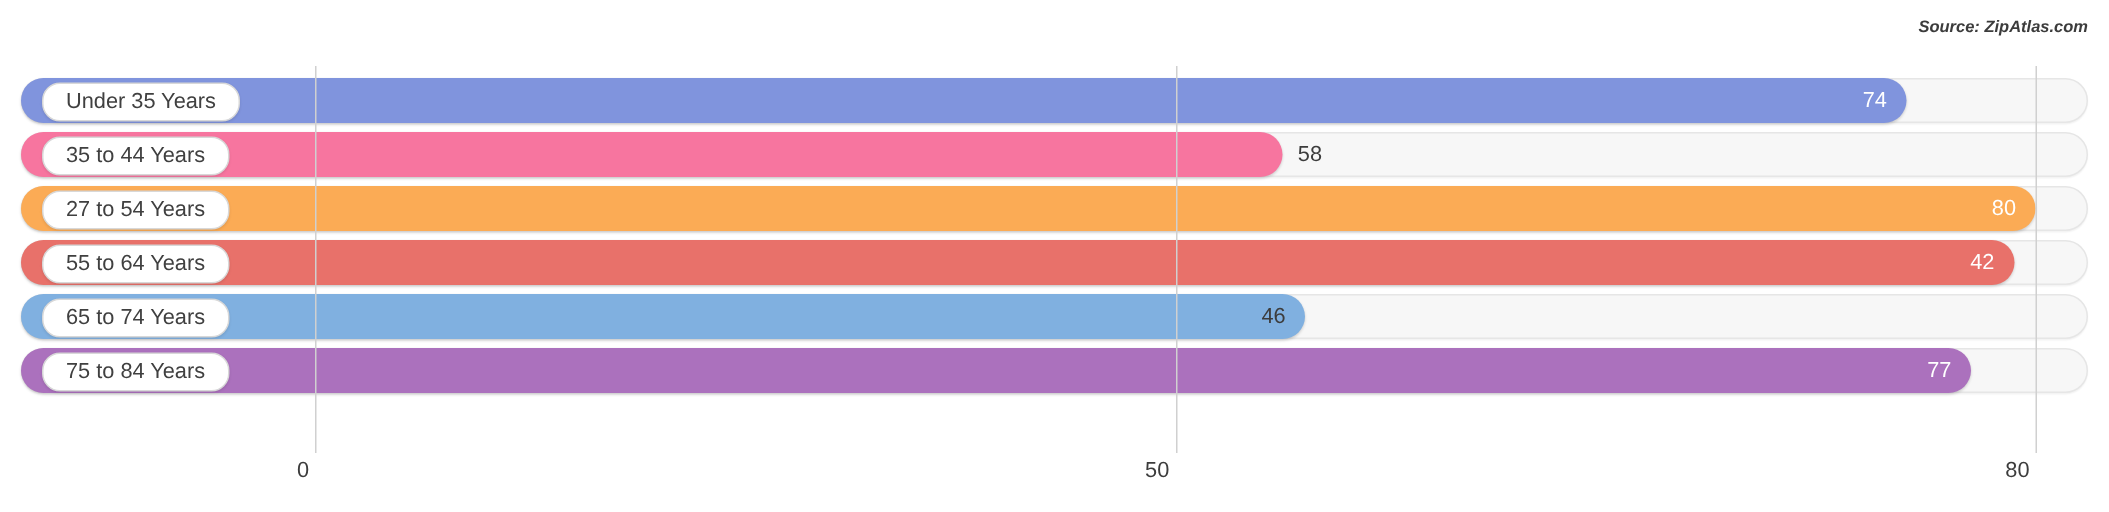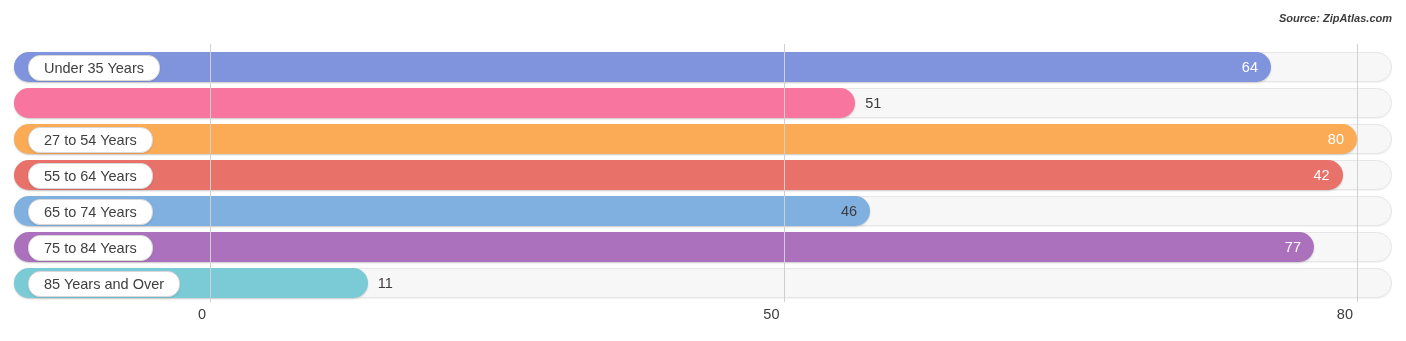--- a/index.html
+++ b/index.html
@@ -156,26 +156,27 @@
 <div id="chart-header">
   <div id="source-note">Source: ZipAtlas.com</div>
 </div>
 
 <div id="plot-area">
   <div id="rows-wrap">
       <div class="bar-row" style="top: 8px;">
         <div class="bar-track"></div>
         <div class="bar-fill" style="width: 1256.97px; background: rgb(128, 148, 221);"></div>
         <div class="bar-label-pill">Under 35 Years</div>
-        <div class="bar-value inside" style="left: 1256.97px;">64</div>
+        <div class="bar-value inside" style="left: 1256.97px;">74</div>
       </div>
       <div class="bar-row" style="top: 44px;">
         <div class="bar-track"></div>
         <div class="bar-fill" style="width: 841.188px; background: rgb(247, 117, 159);"></div>
-        <div class="bar-value outside" style="left: 841.188px;">51</div>
+        <div class="bar-label-pill">35 to 44 Years</div>
+        <div class="bar-value outside" style="left: 841.188px;">58</div>
       </div>
       <div class="bar-row" style="top: 80px;">
         <div class="bar-track"></div>
         <div class="bar-fill" style="width: 1343px; background: rgb(251, 171, 85);"></div>
         <div class="bar-label-pill">27 to 54 Years</div>
         <div class="bar-value inside" style="left: 1343px;">80</div>
       </div>
       <div class="bar-row" style="top: 116px;">
         <div class="bar-track"></div>
         <div class="bar-fill" style="width: 1328.66px; background: rgb(232, 113, 106);"></div>
@@ -186,26 +187,20 @@
         <div class="bar-track"></div>
         <div class="bar-fill" style="width: 855.525px; background: rgb(128, 176, 224);"></div>
         <div class="bar-label-pill">65 to 74 Years</div>
         <div class="bar-value outside" style="left: 817px;">46</div>
       </div>
       <div class="bar-row" style="top: 188px;">
         <div class="bar-track"></div>
         <div class="bar-fill" style="width: 1299.99px; background: rgb(171, 113, 189);"></div>
         <div class="bar-label-pill">75 to 84 Years</div>
         <div class="bar-value inside" style="left: 1299.99px;">77</div>
-      </div>
-      <div class="bar-row" style="top: 224px;">
-        <div class="bar-track"></div>
-        <div class="bar-fill" style="width: 353.712px; background: rgb(122, 203, 213);"></div>
-        <div class="bar-label-pill">85 Years and Over</div>
-        <div class="bar-value outside" style="left: 353.712px;">11</div>
       </div>
     </div>
 <div class="gridline" style="left: 210px;"></div>
     <div class="gridline" style="left: 783.5px;"></div>
     <div class="gridline" style="left: 1357px;"></div>
   </div>
 
 <div id="axis-area">
     <div class="axis-tick-label" style="left: 206px;">0</div>
     <div class="axis-tick-label" style="left: 779.5px;">50</div>

